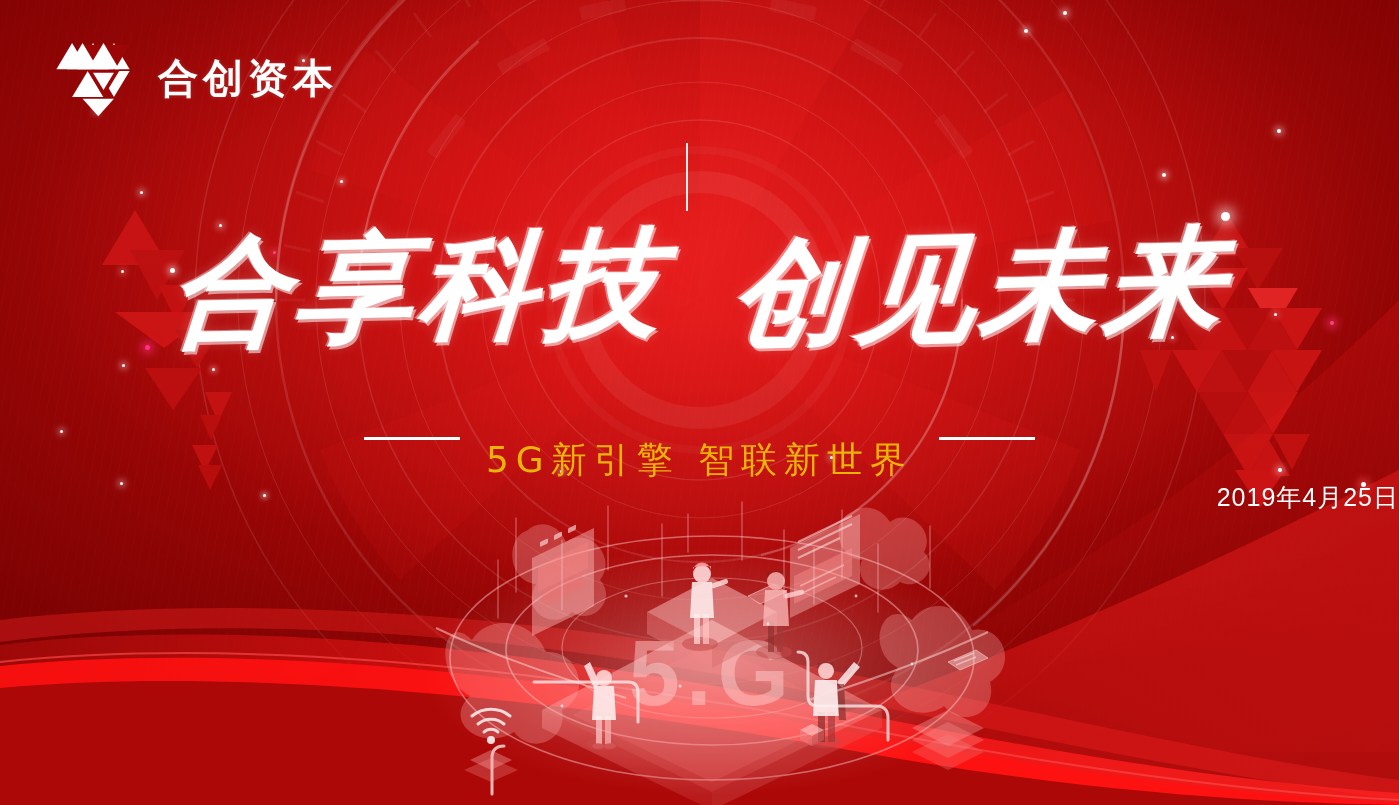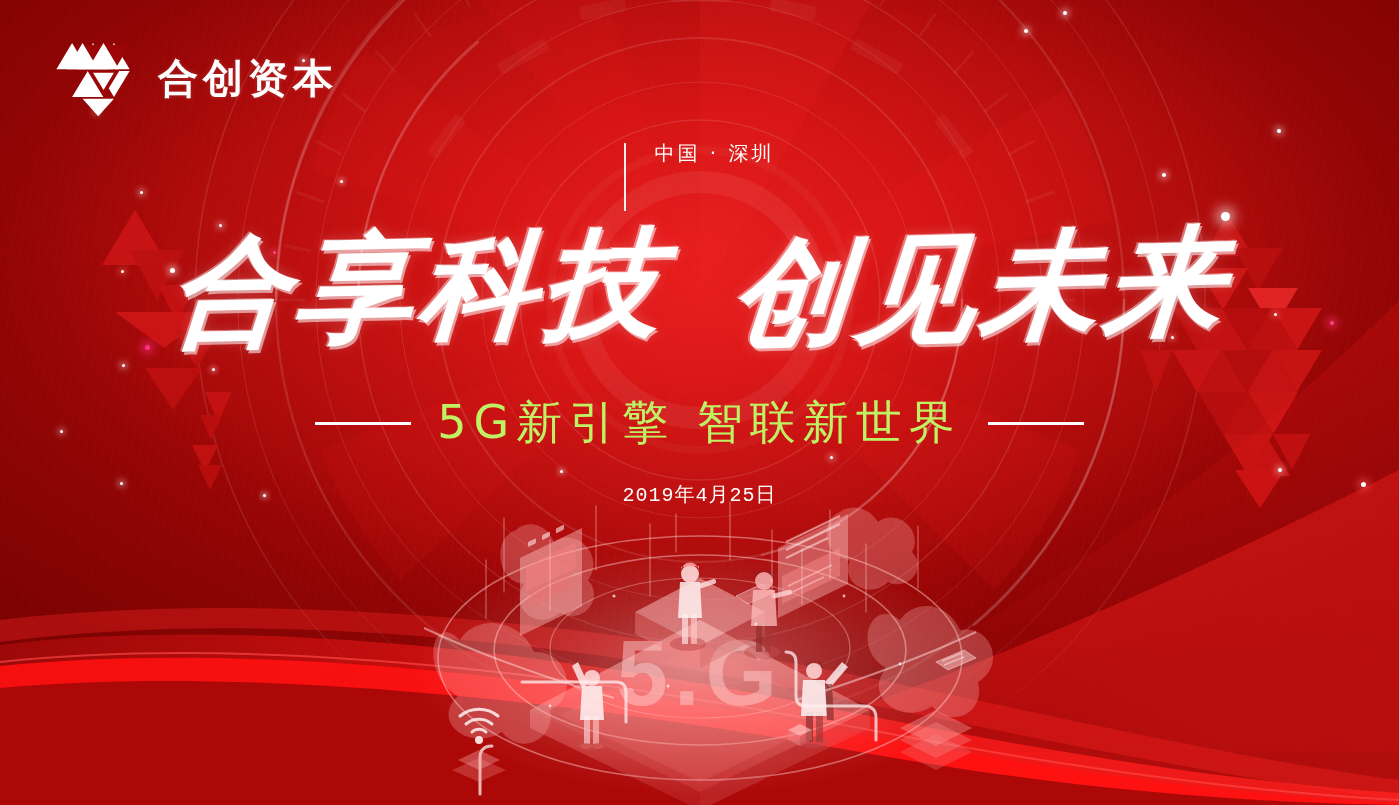--- a/index.html
+++ b/index.html
@@ -109,33 +109,33 @@
   }
   .calli.two{ transform:skewX(-6deg) rotate(-1.6deg); }
 
   
   .subline{
     position:absolute; left:0; right:0; top:392px;
     display:flex; align-items:center; justify-content:center; gap:26px;
   }
   .rule{ width:96px; height:3px; background:#fff; }
   .sub-text{
-    color:#bef264; font-size:46px; letter-spacing:7px; font-weight:400;
-    font-family:"DejaVu Sans", sans-serif; white-space:nowrap;
+    color:#eab308; font-size:36px; letter-spacing:7px; font-weight:400;
+    font-family:"DejaVu Sans", sans-serif; white-space:nowrap;margin-top:44px;
   }
 
   
   .date{
     position:absolute; left:0; right:0; top:481px;
-    text-align:center; color:#fff; font-size:20px; letter-spacing:1px;
-    font-family:Liberation Mono, monospace;
-  }
-
-  
-  .illo{ position:absolute; left:400px; top:500px; width:600px; height:305px; }
+    text-align:right; color:#fff; font-size:25px; letter-spacing:1px;
+    font-family:Liberation Sans, sans-serif;
+  }
+
+  
+  .illo{ position:absolute; left:412px; top:500px; width:600px; height:305px; }
   .illo svg{ width:100%; height:100%; display:block; }
 </style>
 </head>
 <body>
 
 <div class="stage">
 
   <div class="bg-base"></div>
 
   <div class="arcs">
@@ -365,21 +365,20 @@
       </svg>
     </div>
     <div class="logo-text">
       <div class="logo-cn">合创资本</div>
     </div>
   </div>
 
   <div class="lockup">
     <div class="vbar"></div>
     <div class="lock-right">
-      <div class="city">中国 · 深圳</div>
     </div>
   </div>
 
   <div class="headline">
     <div class="calli one">合享科技</div>
     <div class="calli two">创见未来</div>
   </div>
 
   <div class="subline">
     <span class="rule"></span>

